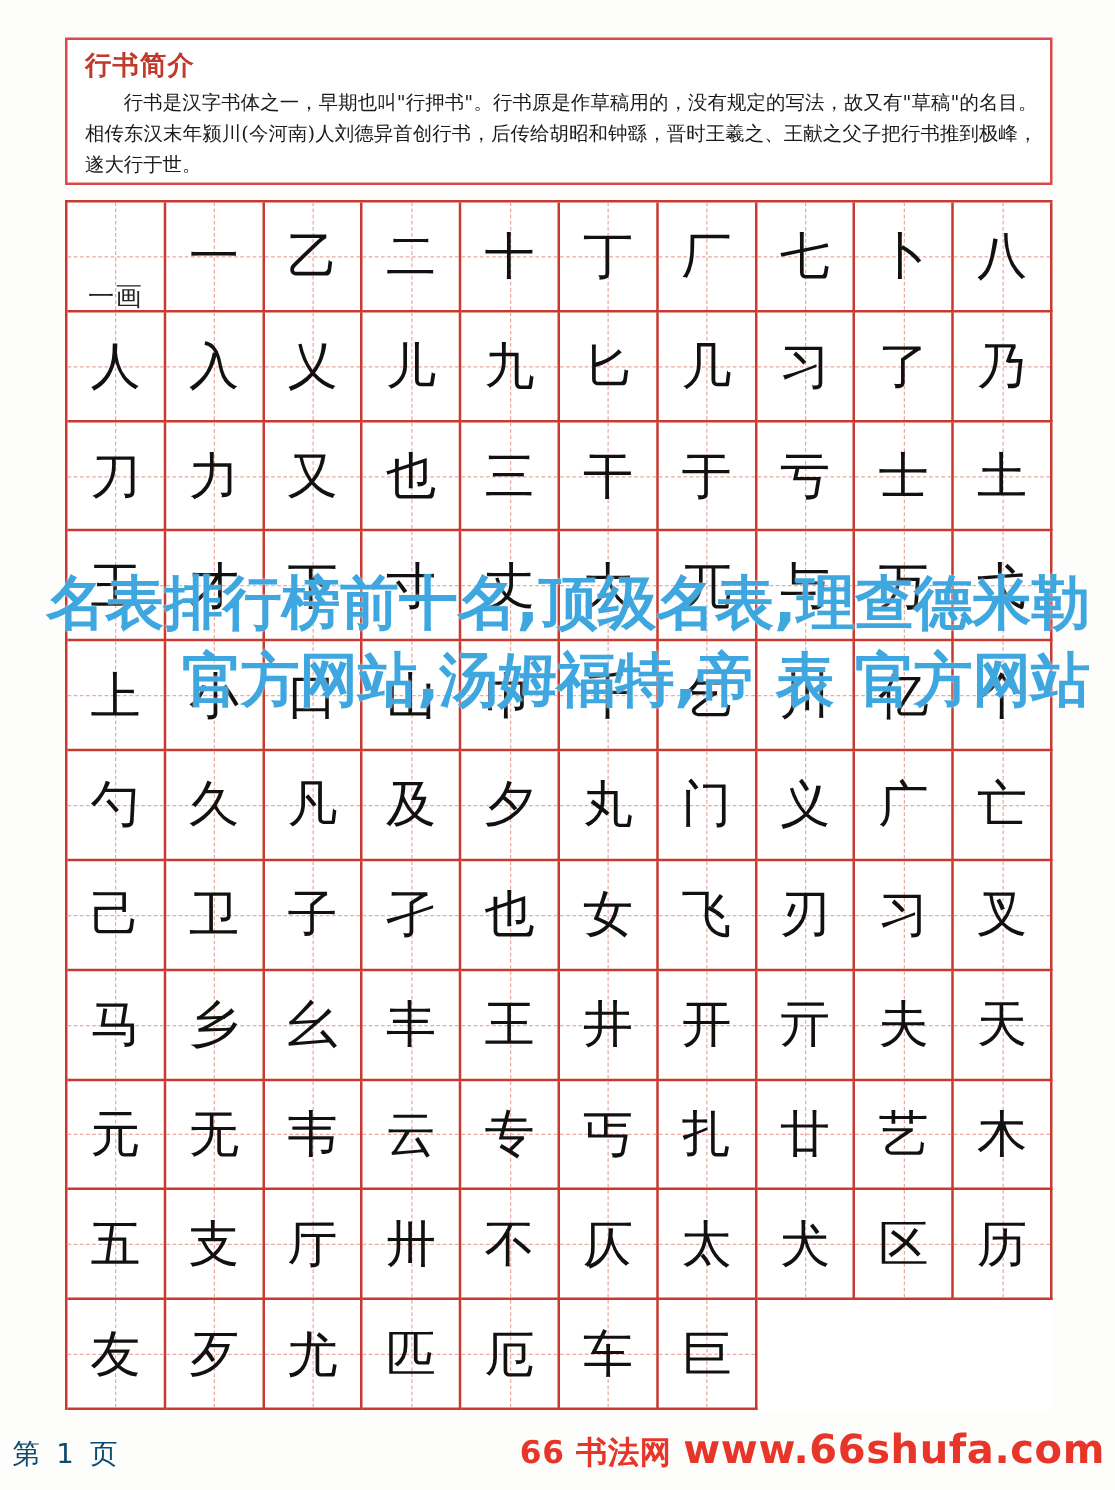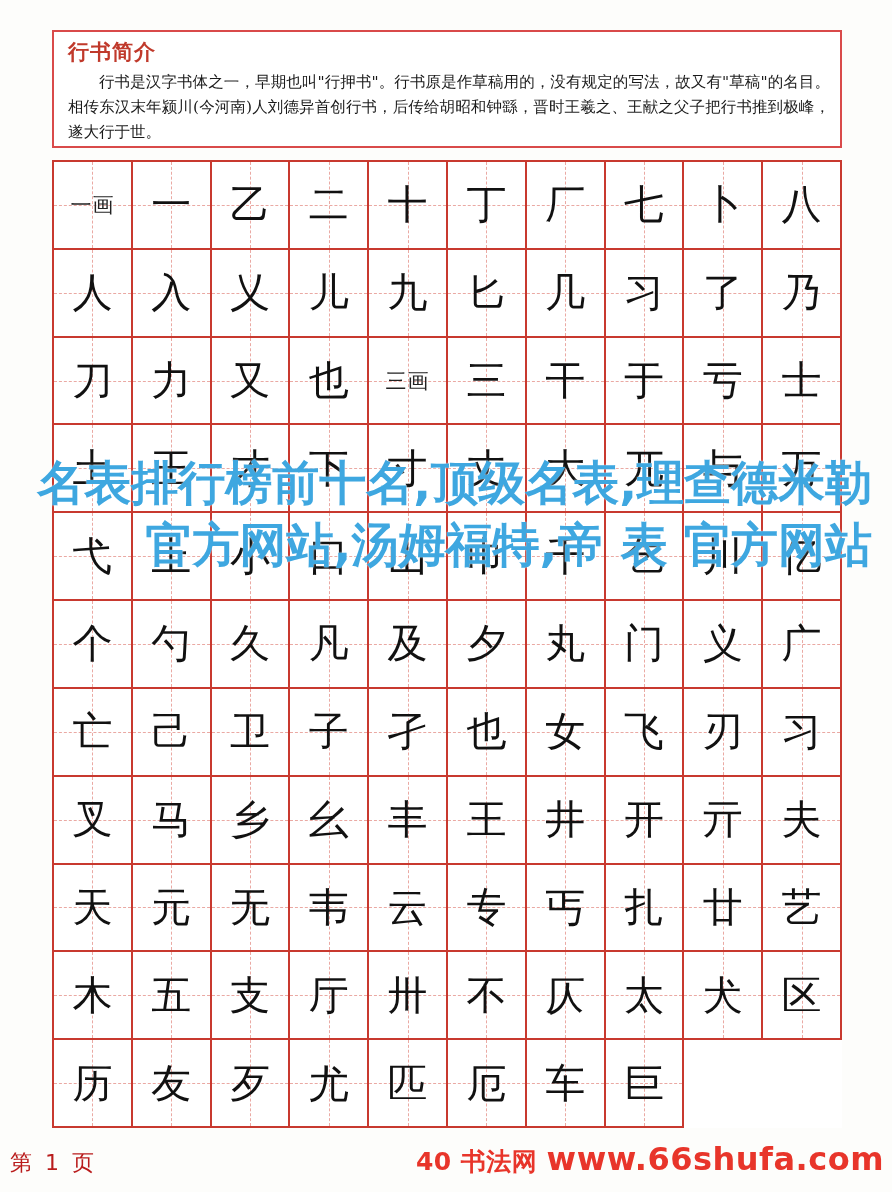--- a/index.html
+++ b/index.html
@@ -103,20 +103,21 @@
     height: 100%;
     font-size: 40px;
     color: #111111;
     font-family: "DejaVu Serif", serif;
   }
   .glyph.label {
     font-size: 21px;
     color: #222222;
     letter-spacing: 1px;
     font-family: "DejaVu Sans", sans-serif;
+    margin-top: 32px;
   }
 
   
   .overlay-title {
     position: absolute;
     left: 0;
     top: 452px;
     width: 892px;
     text-align: right;
     font-family: "DejaVu Sans", sans-serif;
@@ -130,21 +131,21 @@
     box-sizing: border-box;
     pointer-events: none;
   }
 
   
   .footer-page {
     position: absolute;
     left: 10px;
     bottom: 14px;
     font-size: 22px;
-    color: #b91c1c;
+    color: #0c4a6e;
     letter-spacing: 3px;
     font-family: "DejaVu Sans", sans-serif;
   }
   .footer-brand {
     position: absolute;
     right: 8px;
     bottom: 14px;
     font-size: 25px;
     color: #e8352a;
     font-weight: bold;
@@ -235,23 +236,20 @@
       <div class="cell">
         <div class="glyph">力</div>
       </div>
       <div class="cell">
         <div class="glyph">又</div>
       </div>
       <div class="cell">
         <div class="glyph">也</div>
       </div>
       <div class="cell">
-        <div class="glyph label">三画</div>
-      </div>
-      <div class="cell">
         <div class="glyph">三</div>
       </div>
       <div class="cell">
         <div class="glyph">干</div>
       </div>
       <div class="cell">
         <div class="glyph">于</div>
       </div>
       <div class="cell">
         <div class="glyph">亏</div>
@@ -492,17 +490,17 @@
       </div>
       <div class="cell">
         <div class="glyph">巨</div>
       </div>
     </div>
 
   <div class="overlay-title">名表排行榜前十名,顶级名表,理查德米勒官方网站,汤姆福特,帝 表 官方网站</div>
 
   <div class="footer-page">第 1 页</div>
   <div class="footer-brand">
-    <span class="cn">40 书法网</span>
+    <span class="cn">66 书法网</span>
     <span class="url">www.66shufa.com</span>
   </div>
 
 </div>
 
 </body></html>

